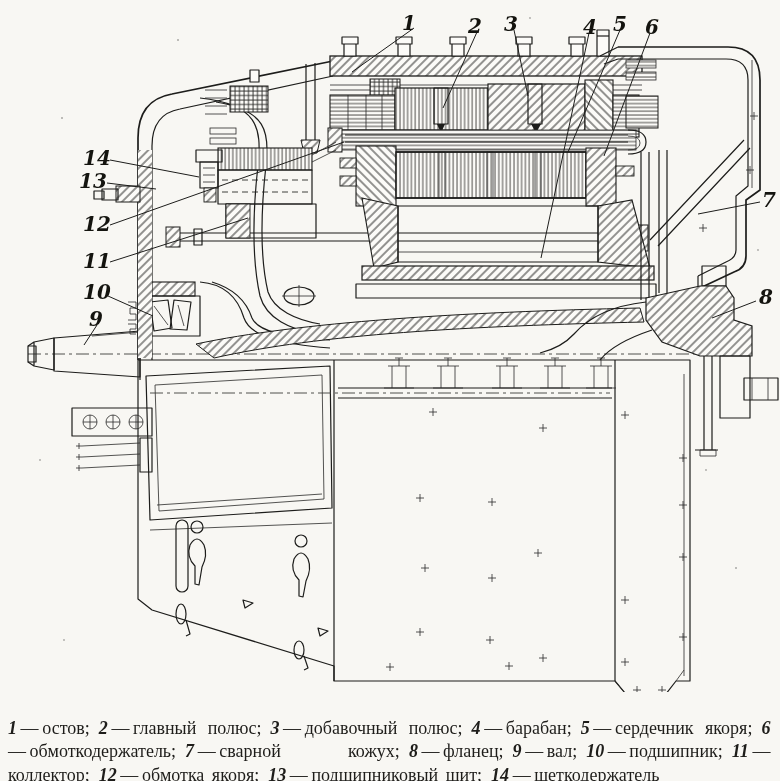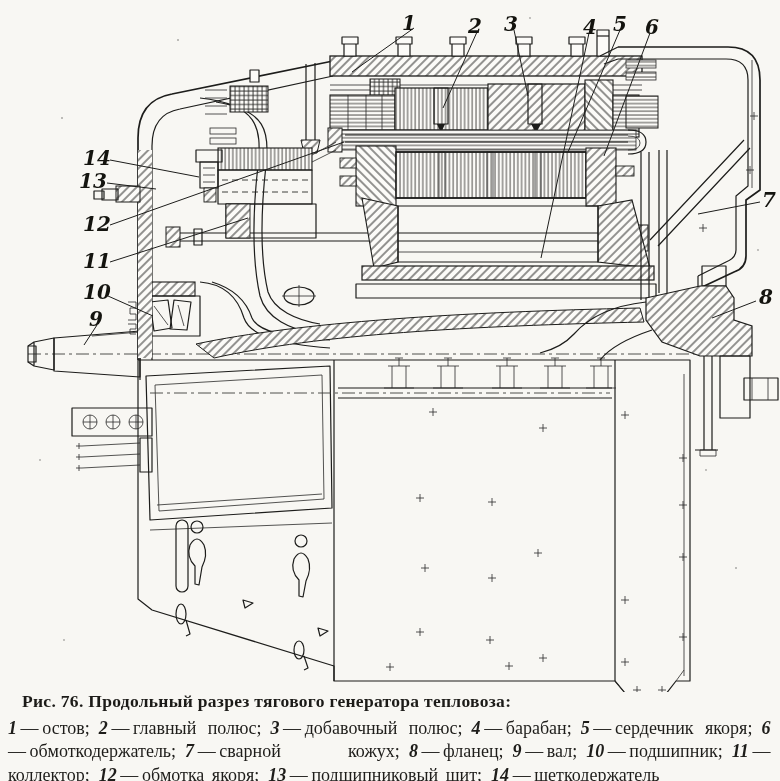--- a/index.html
+++ b/index.html
@@ -326,17 +326,16 @@
         <circle cx="40" cy="460" r="0.9"></circle>
         <circle cx="178" cy="40" r="1"></circle>
     <circle cx="706" cy="470" r="0.9"></circle>
         <circle cx="736" cy="568" r="1"></circle>
         <circle cx="64" cy="640" r="0.9"></circle>
     <circle cx="758" cy="250" r="0.9"></circle>
         <circle cx="530" cy="18" r="0.9"></circle>
   </g>
 </svg>
 
-<div class="caption">Рис. 76. Продольный разрез тягового генератора тепловоза:</div>
 
 <div class="legend"><span><i class="ln">1</i> — остов; </span><span><i class="ln">2</i> — главный полюс; </span><span><i class="ln">3</i> — добавочный полюс; </span><span><i class="ln">4</i> — барабан; </span><span><i class="ln">5</i> — сердечник якоря; </span><span><i class="ln">6</i> — обмоткодержатель; </span><span><i class="ln">7</i> — сварной кожух; </span><span><i class="ln">8</i> — фланец; </span><span><i class="ln">9</i> — вал; </span><span><i class="ln">10</i> — подшипник; </span><span><i class="ln">11</i> — коллектор; </span><span><i class="ln">12</i> — обмотка якоря; </span><span><i class="ln">13</i> — подшипниковый щит; </span><span><i class="ln">14</i> — щеткодержатель</span></div>
 
 </div>
 
 </body></html>

